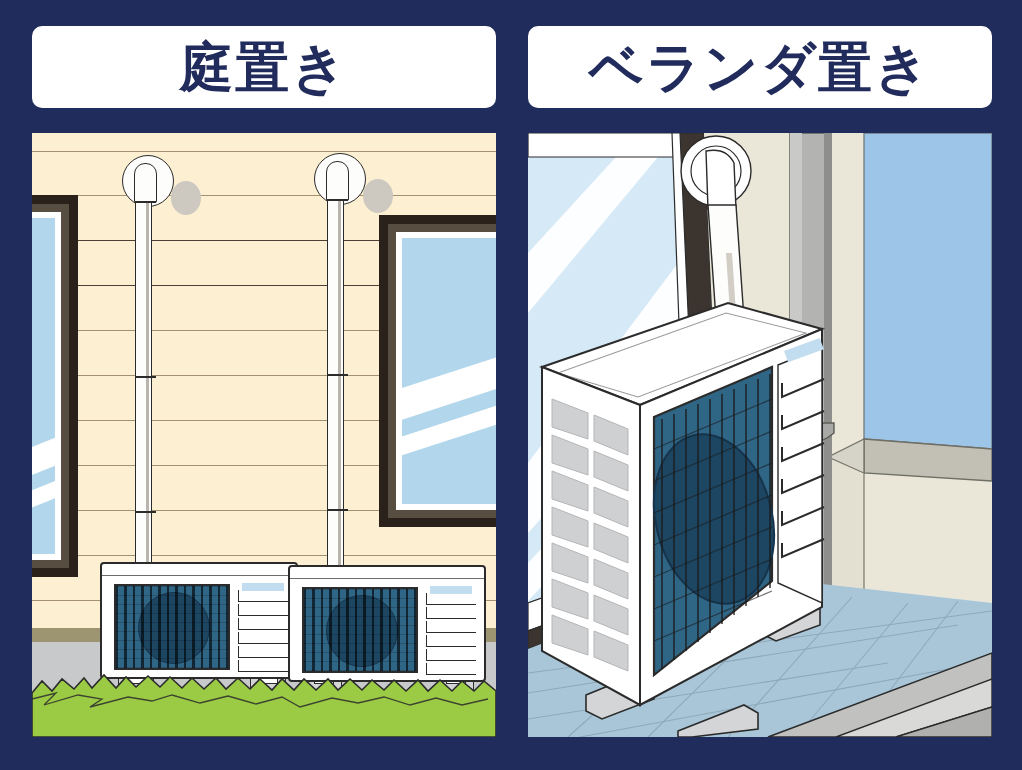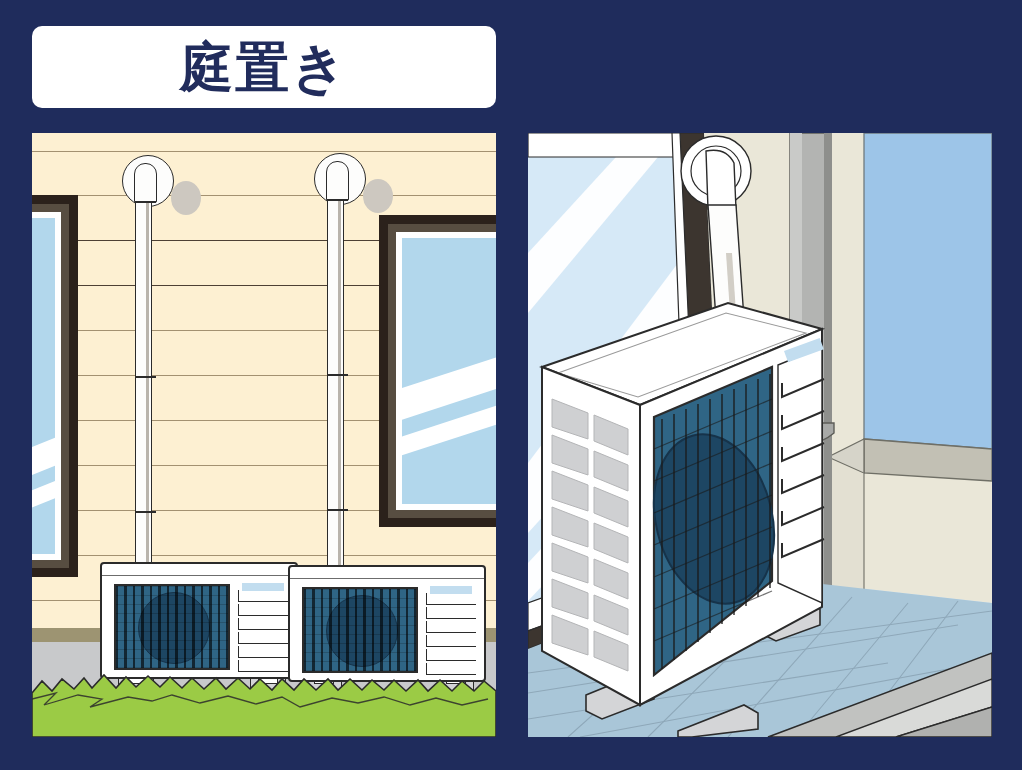--- a/index.html
+++ b/index.html
@@ -234,20 +234,23 @@
 
   svg.scene { position: absolute; left: 0; top: 0; }
 </style>
 </head>
 <body>
 
 <div id="page">
 
   <div class="header-box left">
     <span class="header-text">庭置き</span>
+  </div>
+  <div class="header-box right">
+    <span class="header-text">ベランダ置き</span>
   </div>
 
   <div class="panel left">
 
     <div class="wall-siding">
       <div class="siding-line" style="top:18px;"></div>
       <div class="siding-line" style="top:62px;"></div>
       <div class="siding-line dark" style="top:107px;"></div>
       <div class="siding-line dark" style="top:152px;"></div>
       <div class="siding-line" style="top:197px;"></div>

